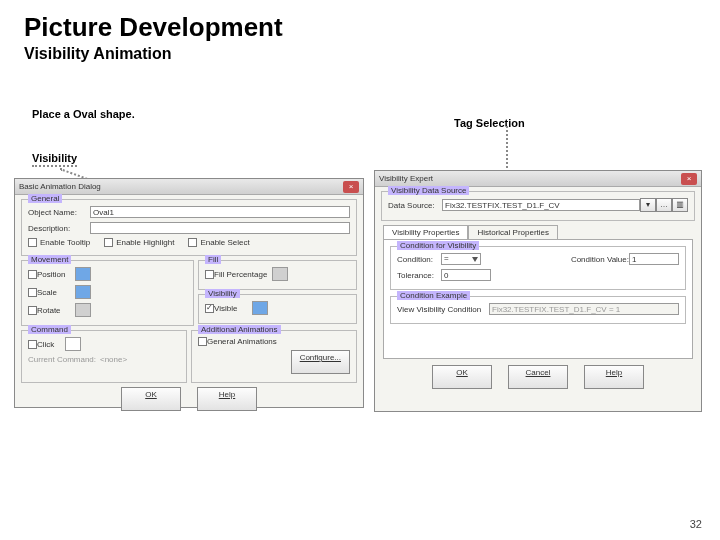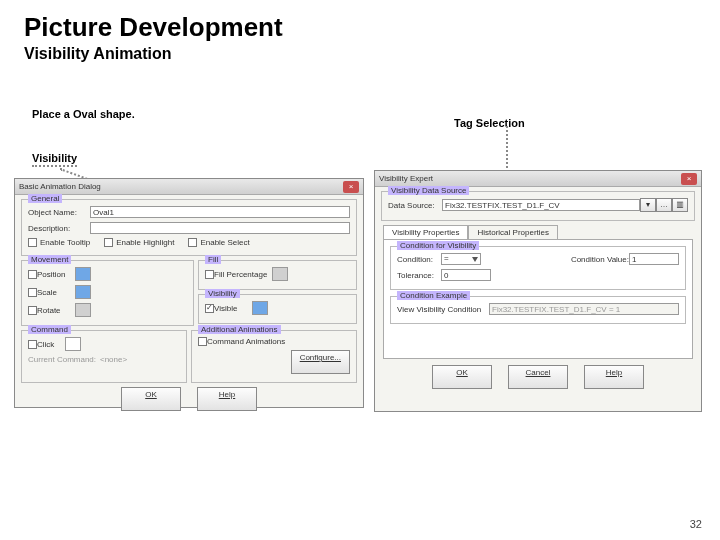--- a/index.html
+++ b/index.html
@@ -144,21 +144,21 @@
         </div>
       <div class="row ro">
           <span class="lbl" style="min-width:72px">Current Command:</span>
           <span>&lt;none&gt;</span>
         </div>
     </div>
     <div class="fieldset col" style="margin:0;">
       <span class="legend">Additional Animations</span>
       <div class="row">
           <span class="cb"></span>
-          <span>Command Animations</span>
+          <span>General Animations</span>
         </div>
       <div class="row" style="justify-content:flex-end;">
           <span class="btn" style="min-width:54px">Configure...</span>
         </div>
     </div>
   </div>
 
   <div class="btnrow">
     <span class="btn">OK</span>
     <span class="btn">Help</span>

